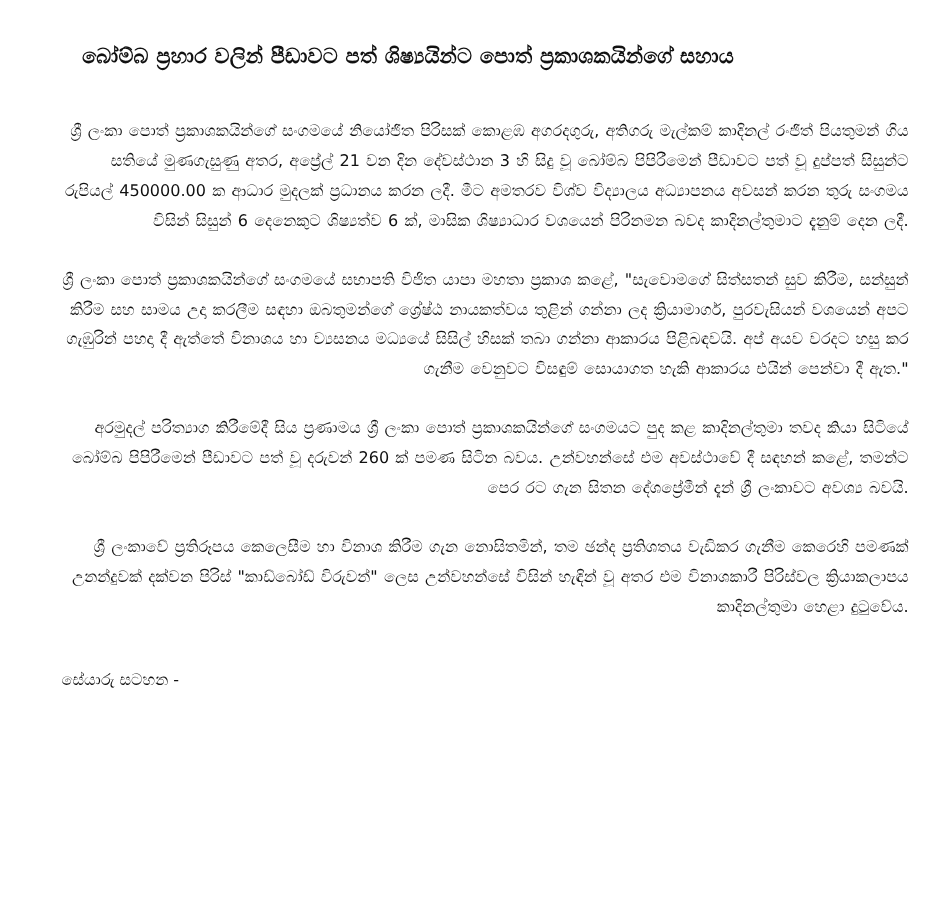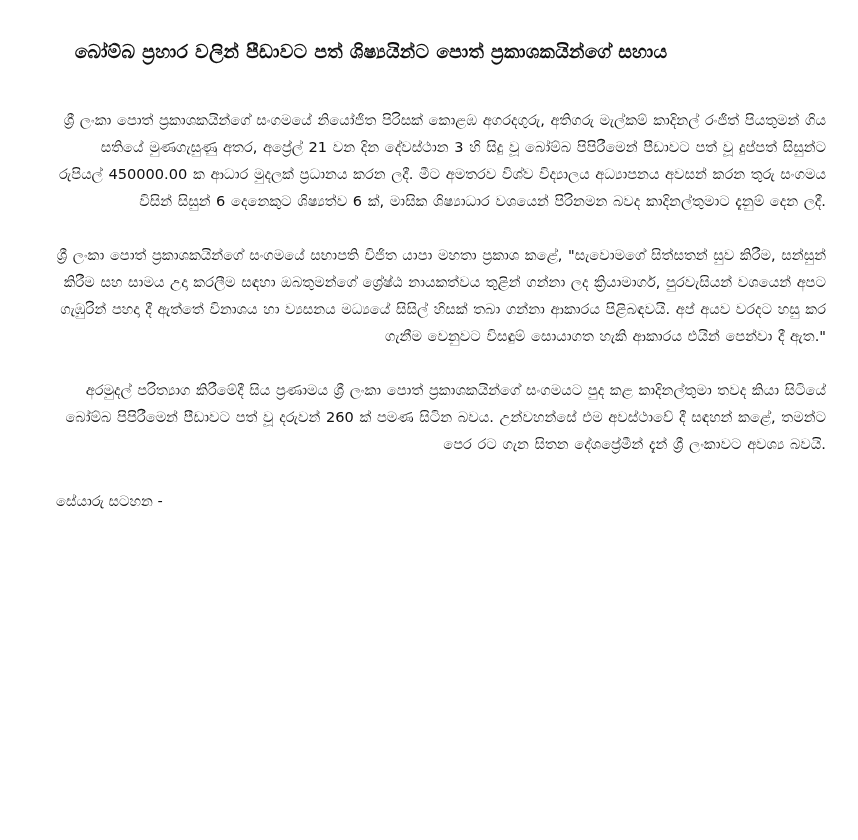--- a/index.html
+++ b/index.html
@@ -32,35 +32,36 @@
     }
     .para {
       font-size: 14.6px;
       line-height: 27px;
       margin: 0 0 27px 0;
       width: 770px;
       text-align: right;
       word-spacing: 1px;
     }
     .notes {
-      margin-top: 30px;
+      margin-top: 40px;
       font-size: 14.6px;
       line-height: 27px;
       width: 770px;
     }
     .notes .line {
       display: block;
     }
   </style>
 </head>
 <body>
 
 <div class="page">
   <h1 class="title">බෝම්බ ප්‍රහාර වලින් පීඩාවට පත් ශිෂ්‍යයින්ට පොත් ප්‍රකාශකයින්ගේ සහාය</h1>
 
   <p class="para">ශ්‍රී ලංකා පොත් ප්‍රකාශකයින්ගේ සංගමයේ නියෝජිත පිරිසක් කොළඹ අගරදගුරු, අතිගරු මැල්කම් කාදිනල් රංජිත් පියතුමන් ගිය සතියේ මුණගැසුණු අතර, අප්‍රේල් 21 වන දින දේවස්ථාන 3 හි සිදු වූ බෝම්බ පිපිරීමෙන් පීඩාවට පත් වූ දුප්පත් සිසුන්ට රුපියල් 450000.00 ක ආධාර මුදලක් ප්‍රධානය කරන ලදී. මීට අමතරව විශ්ව විද්‍යාලය අධ්‍යාපනය අවසන් කරන තුරු සංගමය විසින් සිසුන් 6 දෙනෙකුට ශිෂ්‍යත්ව 6 ක්, මාසික ශිෂ්‍යාධාර වශයෙන් පිරිනමන බවද කාදිනල්තුමාට දැනුම් දෙන ලදී.</p>
   <p class="para">ශ්‍රී ලංකා පොත් ප්‍රකාශකයින්ගේ සංගමයේ සභාපති විජිත යාපා මහතා ප්‍රකාශ කළේ, "සැවොමගේ සිත්සතන් සුව කිරීම, සන්සුන් කිරීම සහ සාමය උදා කරලීම සඳහා ඔබතුමන්ගේ ශ්‍රේෂ්ඨ නායකත්වය තුළින් ගන්නා ලද ක්‍රියාමාර්ග, පුරවැසියන් වශයෙන් අපට ගැඹුරින් පහදා දී ඇත්තේ විනාශය හා ව්‍යසනය මධ්‍යයේ සිසිල් හිසක් තබා ගන්නා ආකාරය පිළිබඳවයි. අප් අයව වරදට හසු කර ගැනීම වෙනුවට විසඳුම් සොයාගත හැකි ආකාරය එයින් පෙන්වා දී ඇත."</p>
   <p class="para">අරමුදල් පරිත්‍යාග කිරීමේදී සිය ප්‍රණාමය ශ්‍රී ලංකා පොත් ප්‍රකාශකයින්ගේ සංගමයට පුද කළ කාදිනල්තුමා තවද කියා සිටියේ බෝම්බ පිපිරීමෙන් පීඩාවට පත් වූ දරුවන් 260 ක් පමණ සිටින බවය. උන්වහන්සේ එම අවස්ථාවේ දී සඳහන් කළේ, තමන්ට පෙර රට ගැන සිතන දේශප්‍රේමීන් දැන් ශ්‍රී ලංකාවට අවශ්‍ය බවයි.</p>
+  <p class="para">ශ්‍රී ලංකාවේ ප්‍රතිරූපය කෙලෙසීම හා විනාශ කිරීම ගැන නොසිතමින්, තම ඡන්ද ප්‍රතිශතය වැඩිකර ගැනීම කෙරෙහි පමණක් උනන්දුවක් දක්වන පිරිස් "කාඩ්බෝඩ් විරුවන්" ලෙස උන්වහන්සේ විසින් හැඳින් වූ අතර එම විනාශකාරී පිරිස්වල ක්‍රියාකලාපය කාදිනල්තුමා හෙළා දුටුවේය.</p>
 
   <div class="notes">
     <span class="line">සේයාරු සටහන -</span>
   </div>
 </div>
 
 </body></html>

